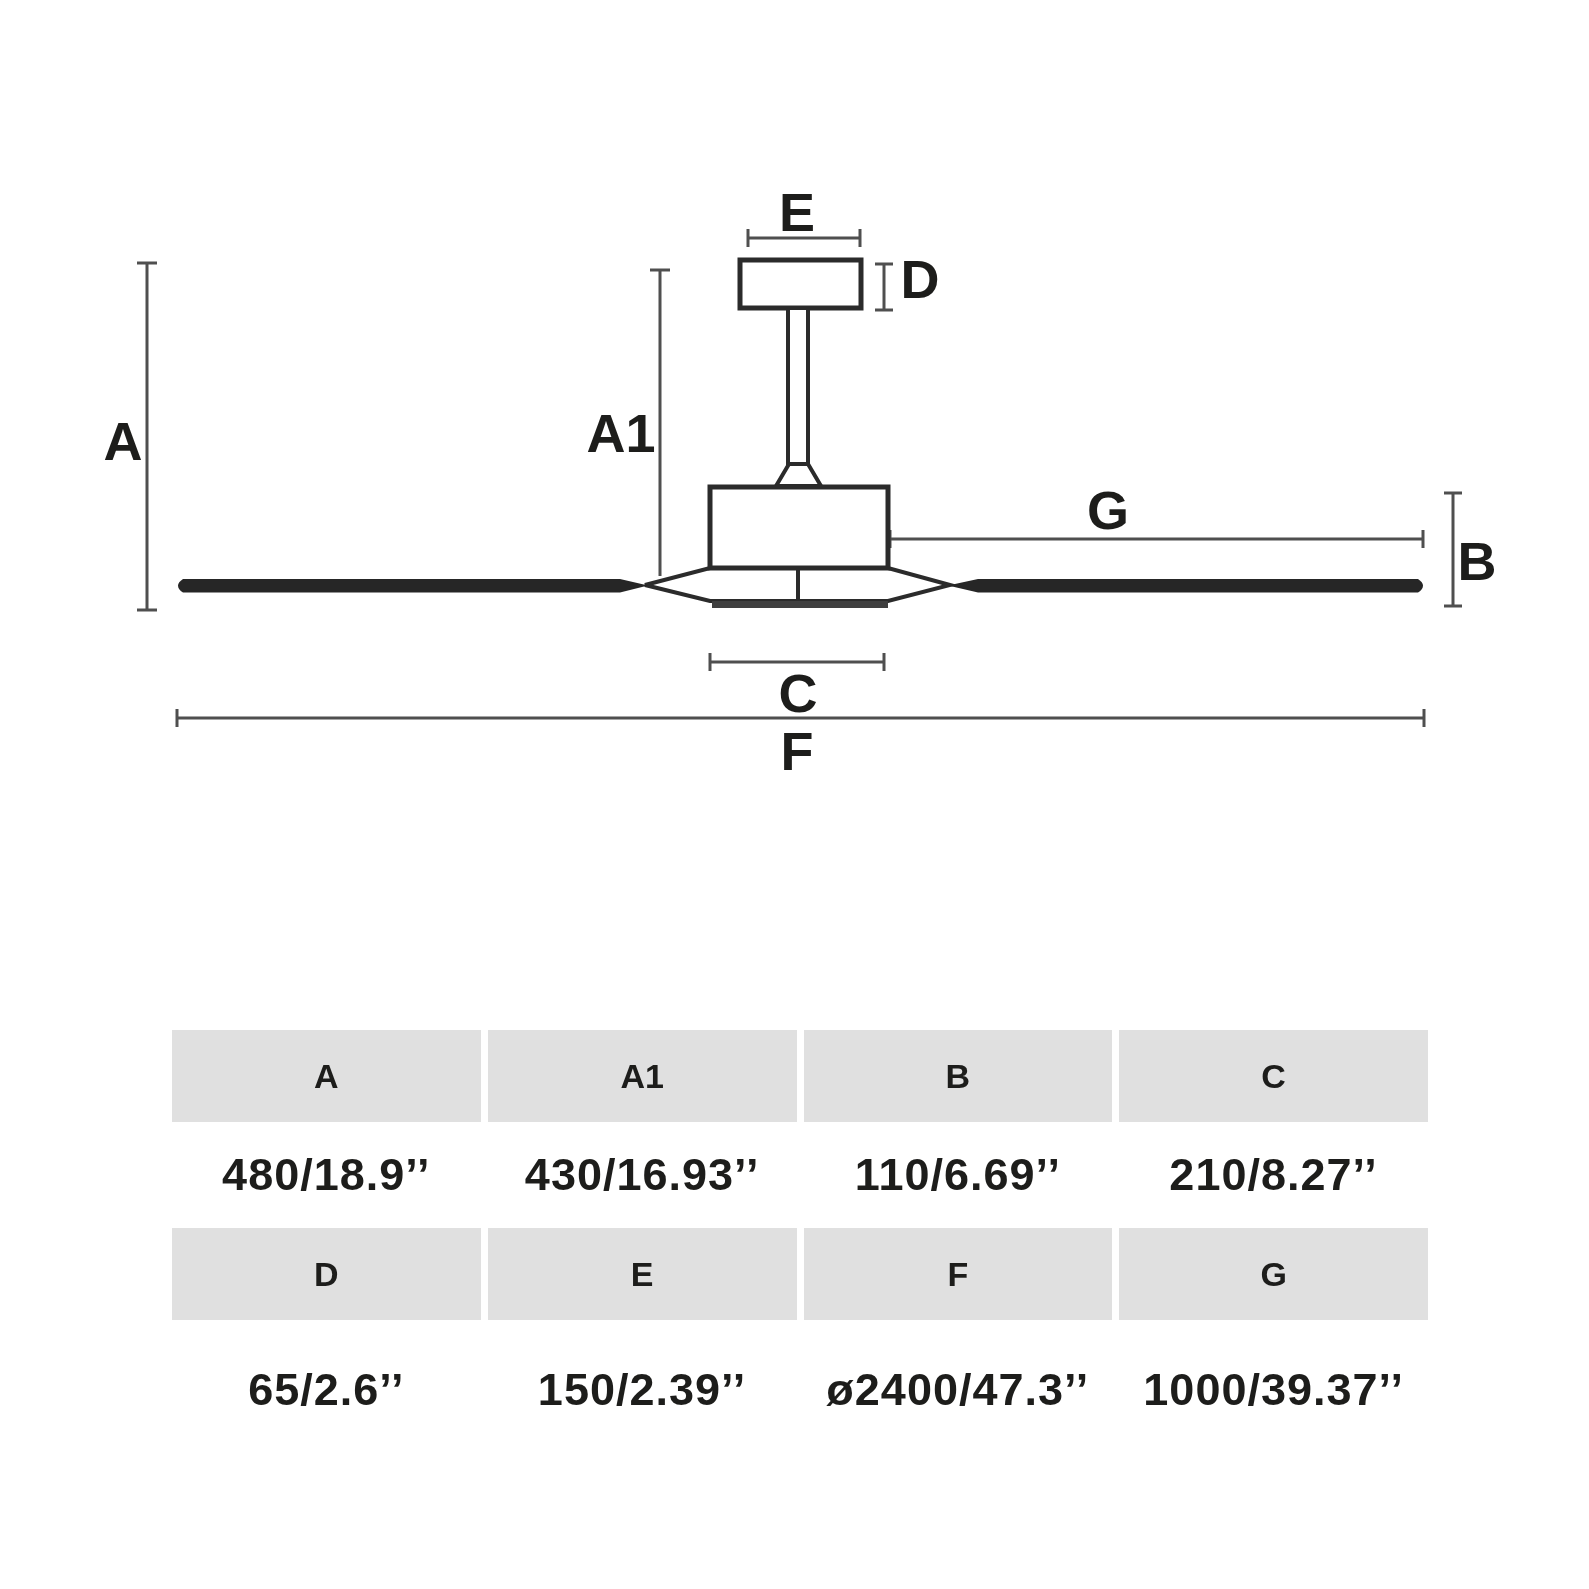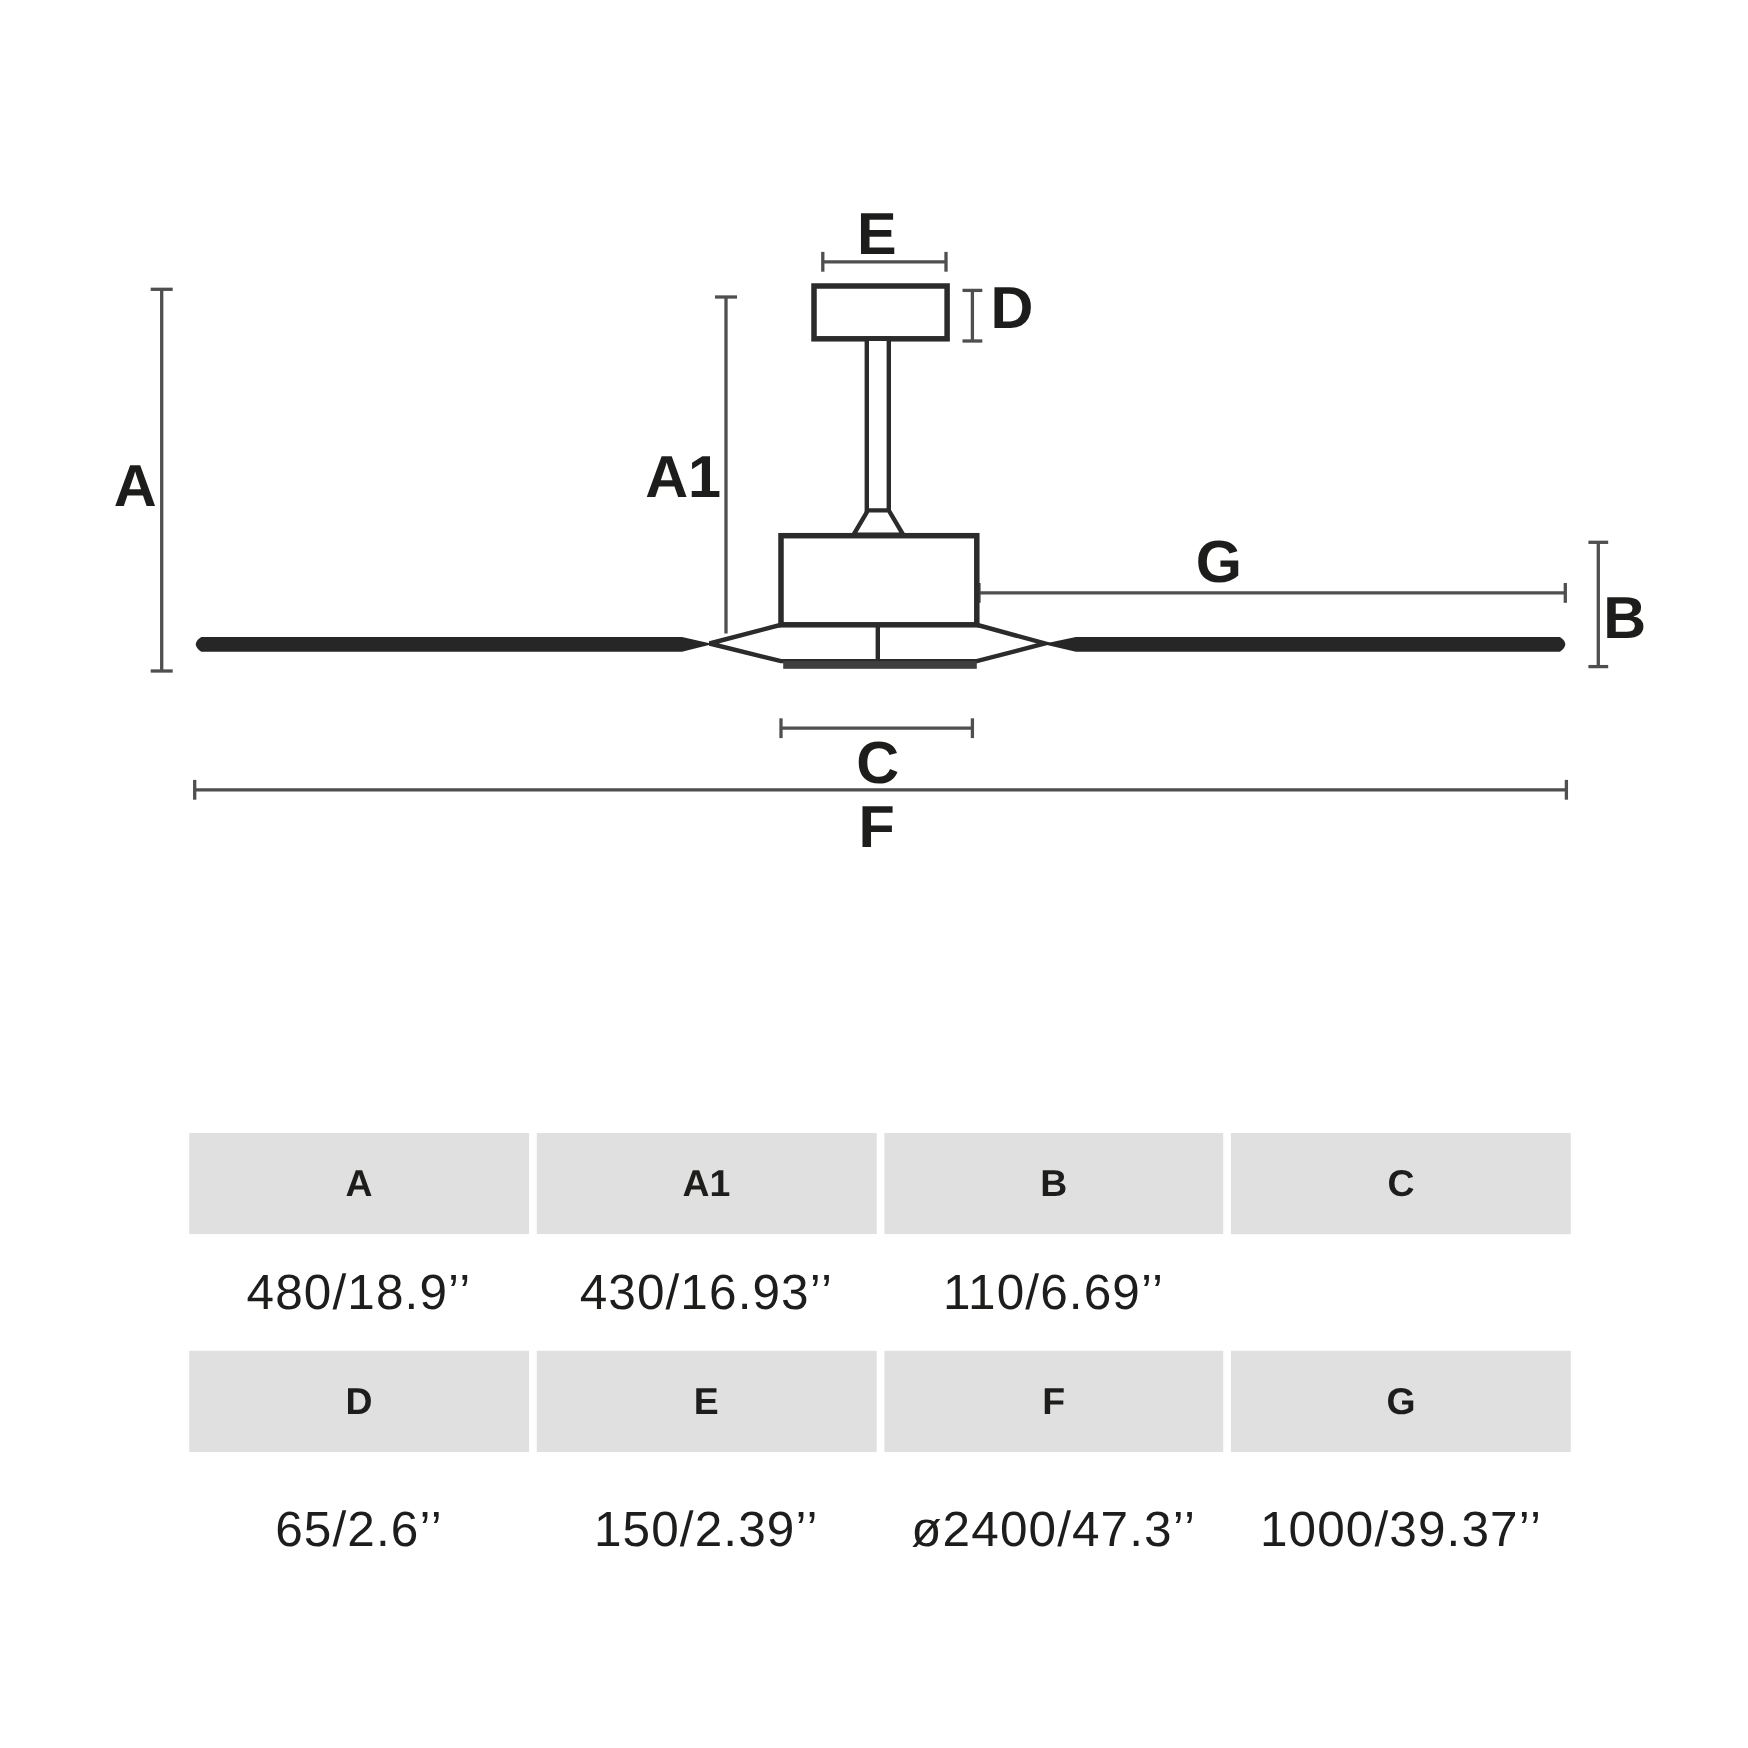--- a/index.html
+++ b/index.html
@@ -31,21 +31,21 @@
   .trow.vals1{height:106px;}
   .trow.vals2{height:104px;margin-top:18px;}
   .hcell{
     background:#e0e0e0;
     display:flex;align-items:center;justify-content:center;
     font-weight:700;font-size:34px;color:#1d1d1b;
   }
   .vcell{
     background:#ffffff;
     display:flex;align-items:center;justify-content:center;
-    font-weight:400;font-size:45px;color:#1d1d1b;
+    font-weight:700;font-size:45px;color:#1d1d1b;
     letter-spacing:1px;
   }
 </style>
 </head>
 <body>
 
 <div class="canvas">
 
   <svg class="diagram-svg" width="1589" height="830" viewBox="0 0 1589 830">
 
@@ -135,20 +135,21 @@
       <div class="hcell">A</div>
       <div class="hcell">A1</div>
       <div class="hcell">B</div>
       <div class="hcell">C</div>
     </div>
 
     <div class="trow vals1">
       <div class="vcell">480/18.9’’</div>
       <div class="vcell">430/16.93’’</div>
       <div class="vcell">110/6.69’’</div>
+      <div class="vcell">210/8.27’’</div>
     </div>
 
     <div class="trow head">
       <div class="hcell">D</div>
       <div class="hcell">E</div>
       <div class="hcell">F</div>
       <div class="hcell">G</div>
     </div>
 
     <div class="trow vals2">

